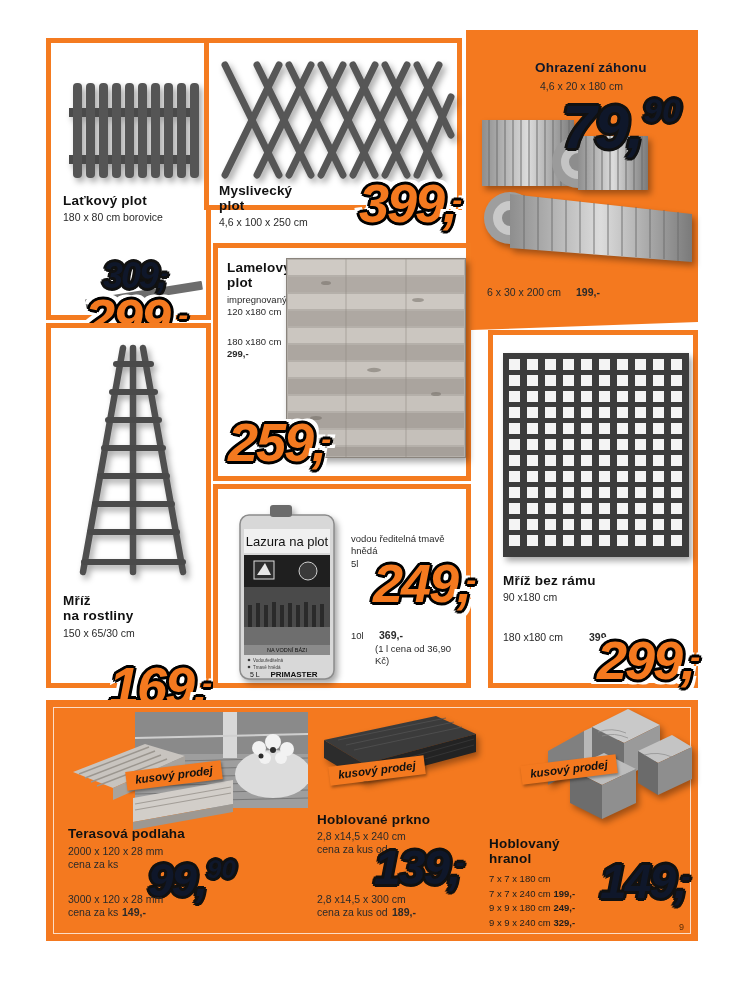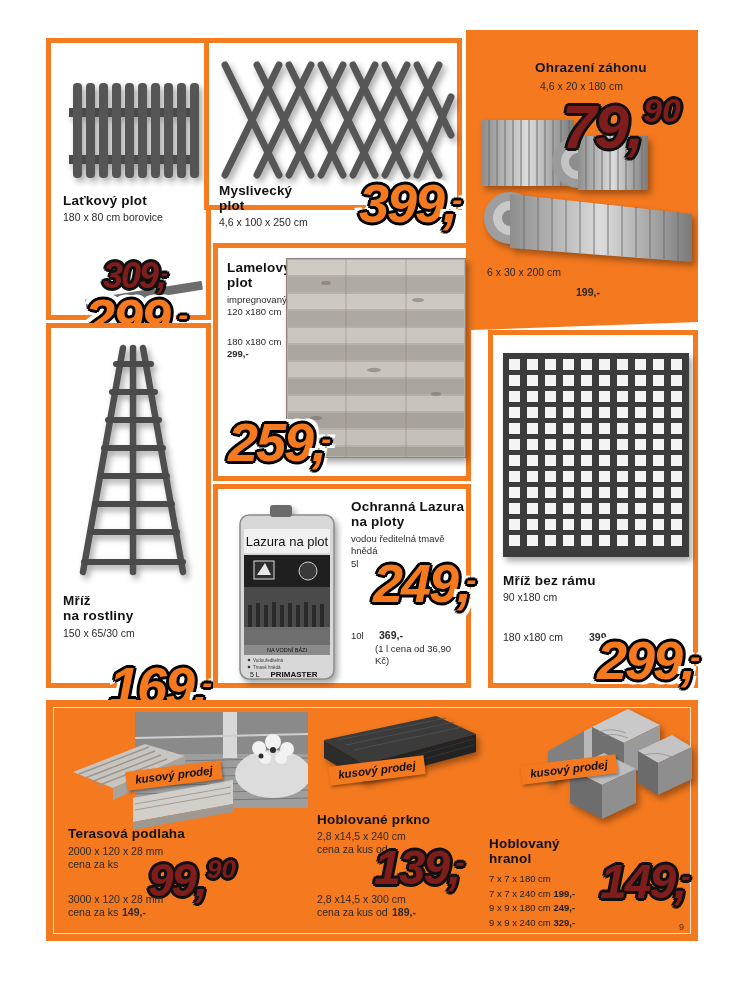--- a/index.html
+++ b/index.html
@@ -23,21 +23,21 @@
   .price .dash{font-size:30px;vertical-align:12px;margin-left:-4px;}
   .price .cents{font-size:30px;vertical-align:18px;margin-left:1px;}
 
   
   .p-orange{color:#F4791F;
     text-shadow:
       -2px -2px 0 #000, 2px -2px 0 #000, -2px 2px 0 #000, 2px 2px 0 #000,
       -3px 0 0 #000, 3px 0 0 #000, 0 -3px 0 #000, 0 3px 0 #000,
       -5px -5px 0 #fff, 5px -5px 0 #fff, -5px 5px 0 #fff, 5px 5px 0 #fff;}
   
-  .p-white{color:#7f1d1d;
+  .p-white{color:#0f172a;
     text-shadow:
       -2px -2px 0 #111, 2px -2px 0 #111, -2px 2px 0 #111, 2px 2px 0 #111,
       -3px 0 0 #111, 3px 0 0 #111, 0 -3px 0 #111, 0 3px 0 #111;}
 
   .strike-bar{position:absolute;background:#6d6d6d;height:9px;border-radius:1px;
               transform:rotate(-9deg);}
 
   
   .badge{position:absolute;background:#F4791F;color:#111;font-weight:bold;
          font-size:11.5px;font-style:italic;padding:3px 9px 4px;
@@ -202,21 +202,21 @@
         <line x1="184" y1="24" x2="184" y2="73"></line>
           <line x1="198" y1="26" x2="198" y2="75"></line>
       </g>
     </g>
   </svg>
 
   <div class="price p-white" style="left:562px;top:96px;">
     <span class="num" style="font-size:62px;">79</span><span class="com" style="font-size:62px;">,</span><span class="cents" style="font-size:34px;vertical-align:26px;">90</span>
   </div>
 
-  <div class="sub" style="position:absolute;left:487px;top:266px;">6 x 30 x 200 cm</div>
+  <div class="sub" style="position:absolute;left:487px;top:286px;">6 x 30 x 200 cm</div>
   <div class="sub b" style="position:absolute;left:576px;top:286px;">199,-</div>
 
   <div class="card" style="left:213px;top:243px;width:258px;height:238px;">
     <div class="ttl" style="position:absolute;left:9px;top:12px;">
       <div>Lamelový</div>
       <div>plot</div>
     </div>
     <div class="subsm" style="position:absolute;left:9px;top:46px;">
       <div>impregnovaný</div>
       <div>120 x180 cm</div>
@@ -319,24 +319,20 @@
       <g fill="#3a3a3a" font-family="Liberation Sans, sans-serif" font-size="4.5">
         <circle cx="17" cy="159" r="1.3"></circle>
           <text x="21" y="161">Vodouředitelná</text>
         <circle cx="17" cy="166" r="1.3"></circle>
           <text x="21" y="168">Tmavě hnědá</text>
       </g>
       <text x="18" y="176" font-family="Liberation Sans, sans-serif" font-size="7" fill="#111">5 L</text>
       <text x="62" y="176" font-family="Liberation Sans, sans-serif" font-size="8" font-weight="bold" fill="#111" text-anchor="middle">PRIMASTER</text>
     </svg>
 
-    <div class="ttl" style="position:absolute;left:133px;top:10px;">
-      <div>Ochranná Lazura</div>
-      <div>na ploty</div>
-    </div>
     <div class="subsm" style="position:absolute;left:133px;top:44px;">
       <div>vodou ředitelná tmavě hnědá</div>
       <div>5l</div>
     </div>
 
     <div class="price p-orange" style="left:155px;top:72px;">
       <span class="num">249</span><span class="com">,</span><span class="dash">-</span>
     </div>
 
     <div class="subsm" style="position:absolute;left:133px;top:141px;">10l</div>

